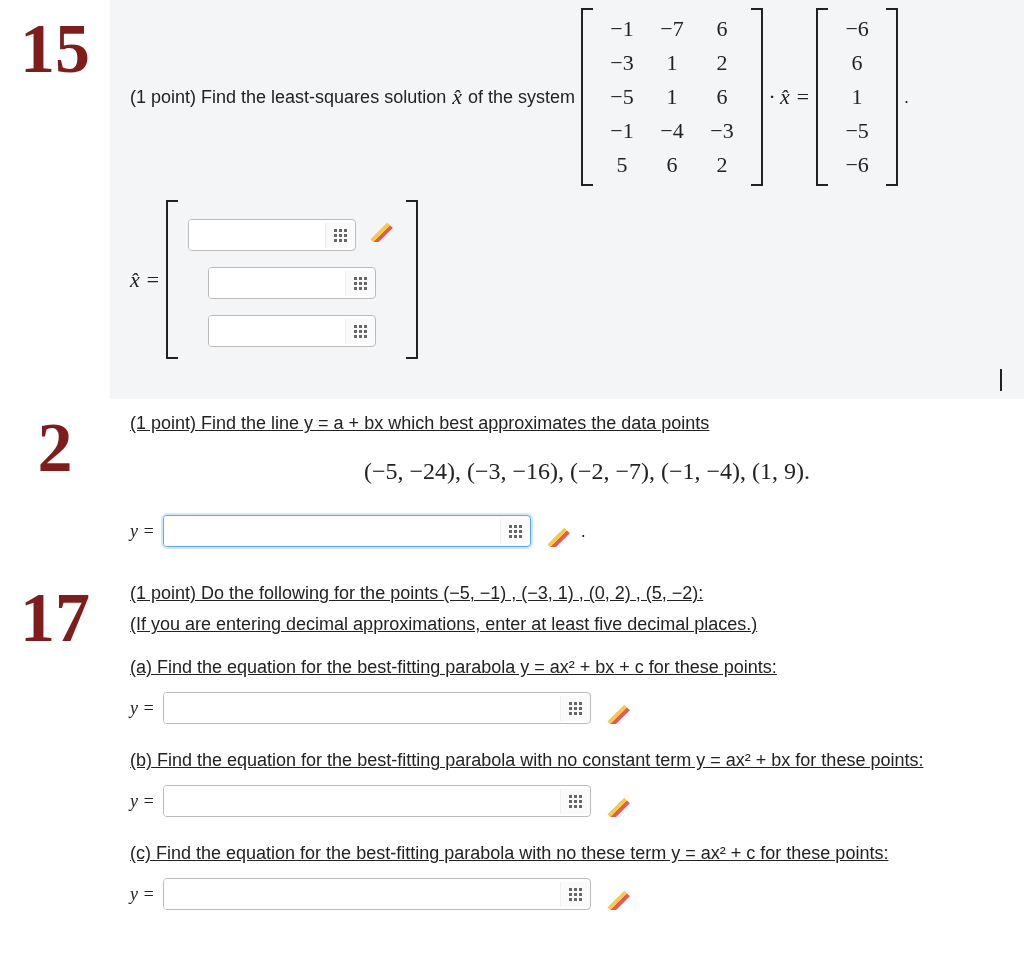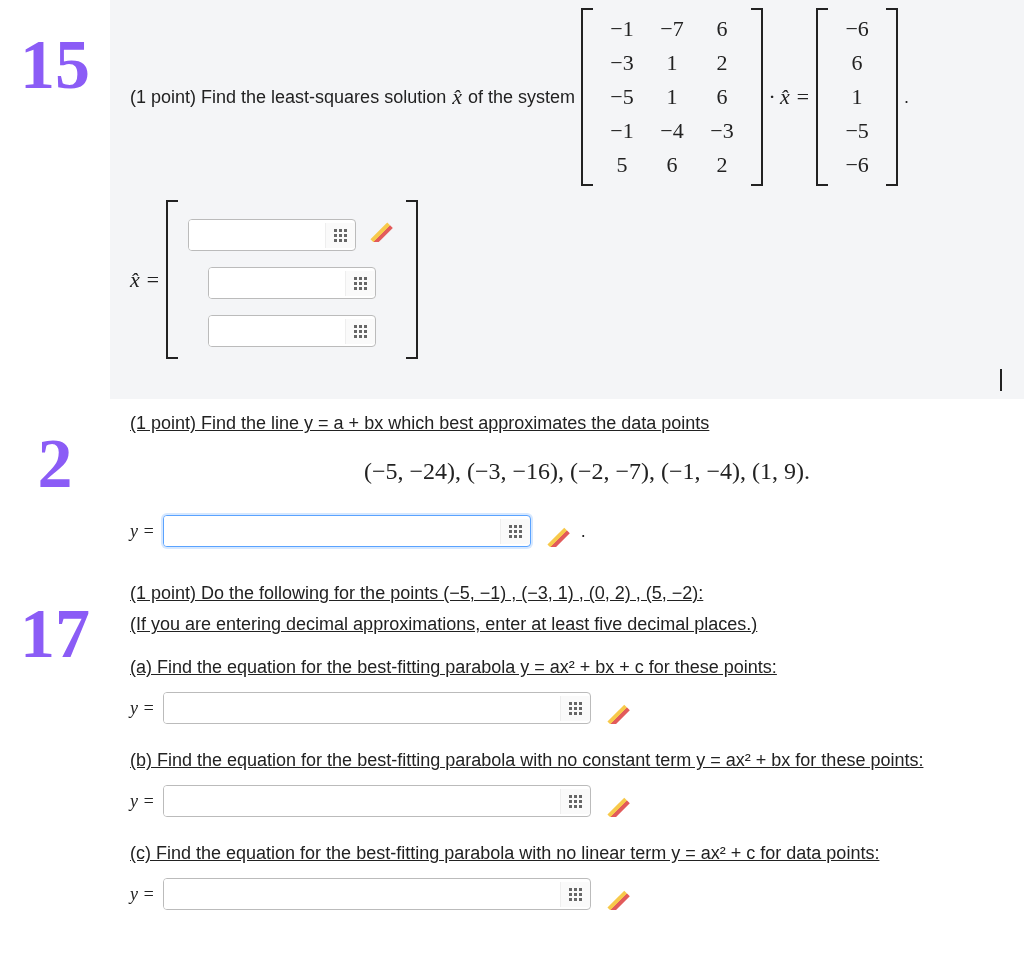--- a/index.html
+++ b/index.html
@@ -18,23 +18,23 @@
     width: 110px;
     flex-shrink: 0;
     display: flex;
     align-items: center;
     justify-content: center;
   }
   .handnum {
     font-family: "Comic Sans MS", "Brush Script MT", cursive;
     font-size: 70px;
     font-weight: bold;
-    color: #8b5cf6;
+    color: #7f1d1d;
     line-height: 1;
-    padding-top: 30px;
+    padding-top: 14px;
   }
   .content-col {
     flex: 1 1 auto;
     padding: 8px 10px 8px 0;
     background: #f4f5f7;
   }
 
   
   .p15-top {
     display: flex;
@@ -415,21 +415,21 @@
             <span>
               <i></i>
               <i></i>
               <i></i>
             </span>
           </span>
       </span>
       <span class="pencil"></span>
     </div>
 
-    <div class="p-text" style="padding-top:12px;">(c) Find the equation for the best-fitting parabola with no linear term y = ax² + c for data points:</div>
+    <div class="p-text" style="padding-top:12px;">(c) Find the equation for the best-fitting parabola with no these term y = ax² + c for these points:</div>
     <div class="inline-answer">
       <span class="serif-math">y =</span>
       <span class="field-wrap">
         <input type="text" style="">
         <span class="grid-icon">
             <span>
               <i></i>
               <i></i>
               <i></i>
             </span>

